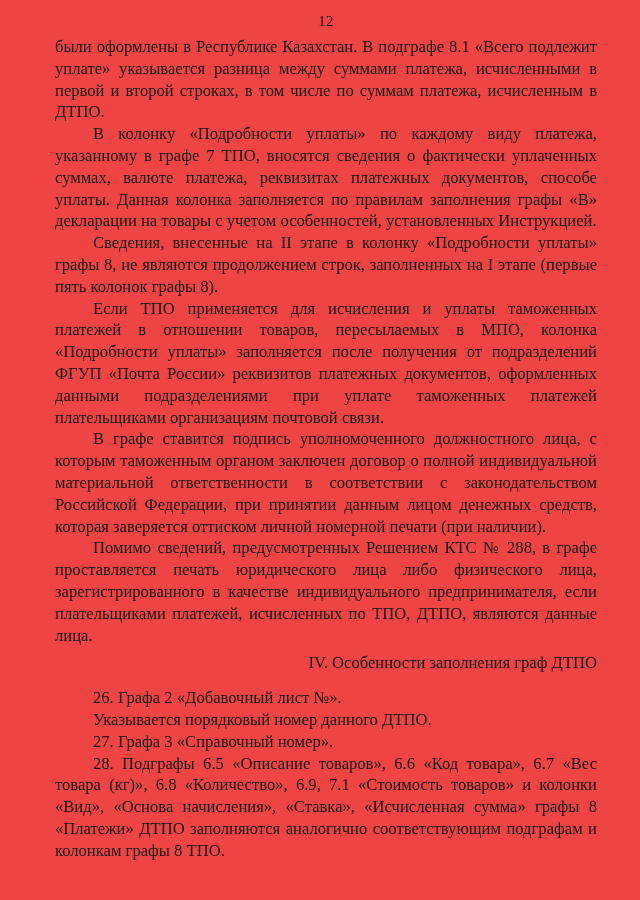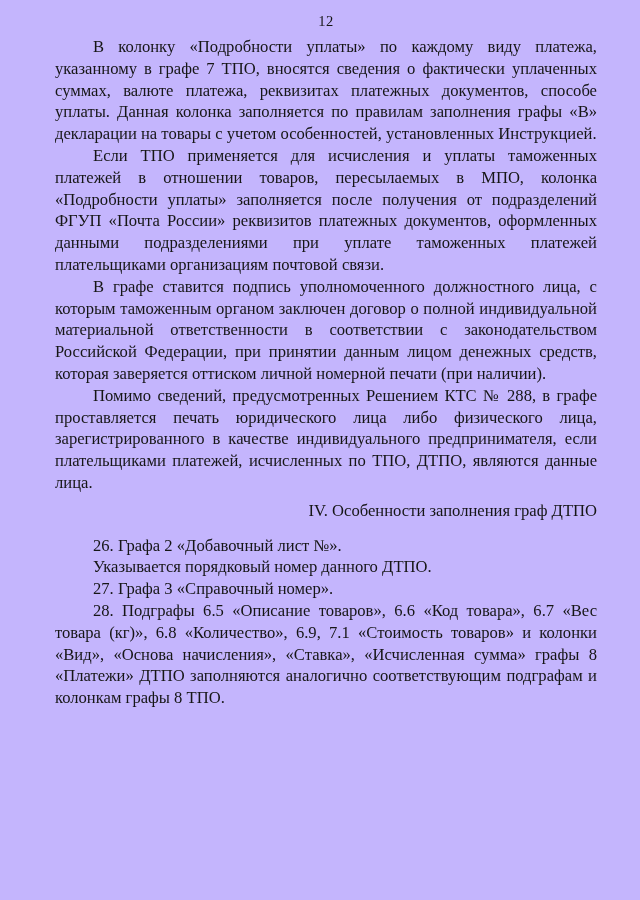--- a/index.html
+++ b/index.html
@@ -4,21 +4,21 @@
 <style>
   html, body {
     margin: 0;
     padding: 0;
     background: #ffffff;
   }
   .page {
     position: relative;
     width: 640px;
     height: 900px;
-    background: #c4b5fd;
+    background: #ef4444;
     overflow: hidden;
     font-family: "Liberation Serif", "DejaVu Serif", serif;
     color: #161616;
   }
   .page-number {
     padding-top: 13px;
     margin: 0 43px 6px 55px;
     text-align: center;
     font-size: 14.5px;
     line-height: 17px;
@@ -47,21 +47,23 @@
 </style>
 </head>
 <body>
 
 <div class="page">
 
   <div class="page-number">12</div>
 
   <div class="doc-body">
 
+    <p class="flush">были оформлены в Республике Казахстан. В подграфе 8.1 «Всего подлежит уплате» указывается разница между суммами платежа, исчисленными в первой и второй строках, в том числе по суммам платежа, исчисленным в ДТПО.</p>
     <p>В колонку «Подробности уплаты» по каждому виду платежа, указанному в графе 7 ТПО, вносятся сведения о фактически уплаченных суммах, валюте платежа, реквизитах платежных документов, способе уплаты. Данная колонка заполняется по правилам заполнения графы «В» декларации на товары с учетом особенностей, установленных Инструкцией.</p>
+    <p>Сведения, внесенные на II этапе в колонку «Подробности уплаты» графы 8, не являются продолжением строк, заполненных на I этапе (первые пять колонок графы 8).</p>
     <p>Если ТПО применяется для исчисления и уплаты таможенных платежей в отношении товаров, пересылаемых в МПО, колонка «Подробности уплаты» заполняется после получения от подразделений ФГУП «Почта России» реквизитов платежных документов, оформленных данными подразделениями при уплате таможенных платежей плательщиками организациям почтовой связи.</p>
     <p>В графе ставится подпись уполномоченного должностного лица, с которым таможенным органом заключен договор о полной индивидуальной материальной ответственности в соответствии с законодательством Российской Федерации, при принятии данным лицом денежных средств, которая заверяется оттиском личной номерной печати (при наличии).</p>
     <p>Помимо сведений, предусмотренных Решением КТС № 288, в графе проставляется печать юридического лица либо физического лица, зарегистрированного в качестве индивидуального предпринимателя, если плательщиками платежей, исчисленных по ТПО, ДТПО, являются данные лица.</p>
 
     <p class="section-heading">IV. Особенности заполнения граф ДТПО</p>
 
     <p>26. Графа 2 «Добавочный лист №».</p>
     <p>Указывается порядковый номер данного ДТПО.</p>
     <p>27. Графа 3 «Справочный номер».</p>
     <p>28. Подграфы 6.5 «Описание товаров», 6.6 «Код товара», 6.7 «Вес товара (кг)», 6.8 «Количество», 6.9, 7.1 «Стоимость товаров» и колонки «Вид», «Основа начисления», «Ставка», «Исчисленная сумма» графы 8 «Платежи» ДТПО заполняются аналогично соответствующим подграфам и колонкам графы 8 ТПО.</p>

